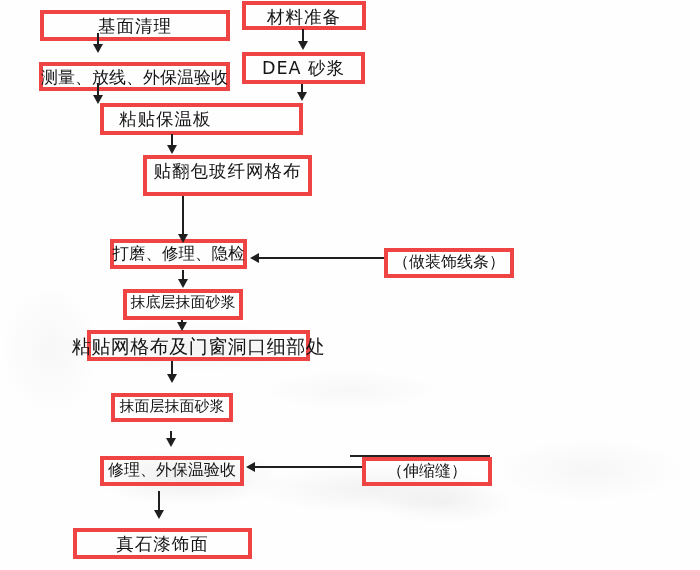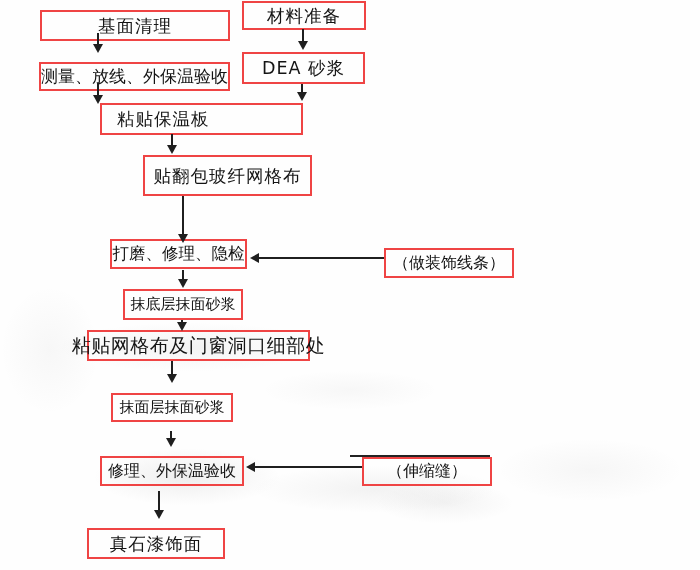--- a/index.html
+++ b/index.html
@@ -4,41 +4,41 @@
 <style>
   * { margin:0; padding:0; box-sizing:border-box; }
   body { background:#ffffff; font-family:"DejaVu Sans", sans-serif; }
   #canvas {
     position:relative; width:700px; height:570px;
     background:#fefefe; overflow:hidden;
     color:#1c1c1c;
   }
   .node {
     position:absolute;
-    border:2px solid #ef4444;
+    border:4px solid #ef4444;
     background:transparent;
-    display:flex; align-items:center; justify-content:center;
+    display:flex; justify-content:center;
     font-size:17.5px; letter-spacing:1px; color:#141414;
     white-space:nowrap;
   }
   
   .n-base-clean      { left:40px;  top:10px;  width:190px; height:31px; }
   .n-material-prep   { left:242px; top:1px;   width:124px; height:29px; }
   .n-measure         { left:39px;  top:62px;  width:191px; height:29px; font-size:17px; letter-spacing:0; }
   .n-dea-mortar      { left:242px; top:52px;  width:123px; height:32px; }
   .n-paste-board     { left:100px; top:103px; width:203px; height:32px; justify-content:flex-start; padding-left:15px; }
   .n-mesh-wrap       { left:99px;  top:155px; width:169px; height:41px;margin-left:44px; }
   .n-polish          { left:110px; top:239px; width:137px; height:30px; font-size:16.5px; letter-spacing:0; }
   .n-decor-line      { left:384px; top:248px; width:130px; height:30px; font-size:16px; letter-spacing:0; }
   .n-base-coat       { left:123px; top:289px; width:120px; height:31px; font-size:15px; letter-spacing:0; }
   .n-mesh-detail     { left:87px;  top:330px; width:223px; height:31px; font-size:19px; letter-spacing:0.5px; }
   .n-face-coat       { left:111px; top:393px; width:122px; height:29px; font-size:15px; letter-spacing:0; }
   .n-repair-accept   { left:100px; top:456px; width:144px; height:30px; font-size:16px; letter-spacing:0; }
   .n-expansion-joint { left:362px; top:457px; width:130px; height:29px; font-size:16px; letter-spacing:0; }
-  .n-stone-paint     { left:87px;  top:528px; width:138px; height:31px; }
+  .n-stone-paint     { left:73px;  top:528px; width:179px; height:31px; }
 
   
   .vline { position:absolute; width:2px; background:#1f1f1f; }
   .vhead { position:absolute; width:0; height:0;
            border-left:5px solid transparent; border-right:5px solid transparent;
            border-top:9px solid #1f1f1f; }
   .hline { position:absolute; height:2px; background:#1f1f1f; }
   .hhead { position:absolute; width:0; height:0;
            border-top:5px solid transparent; border-bottom:5px solid transparent;
            border-right:9px solid #1f1f1f; }

